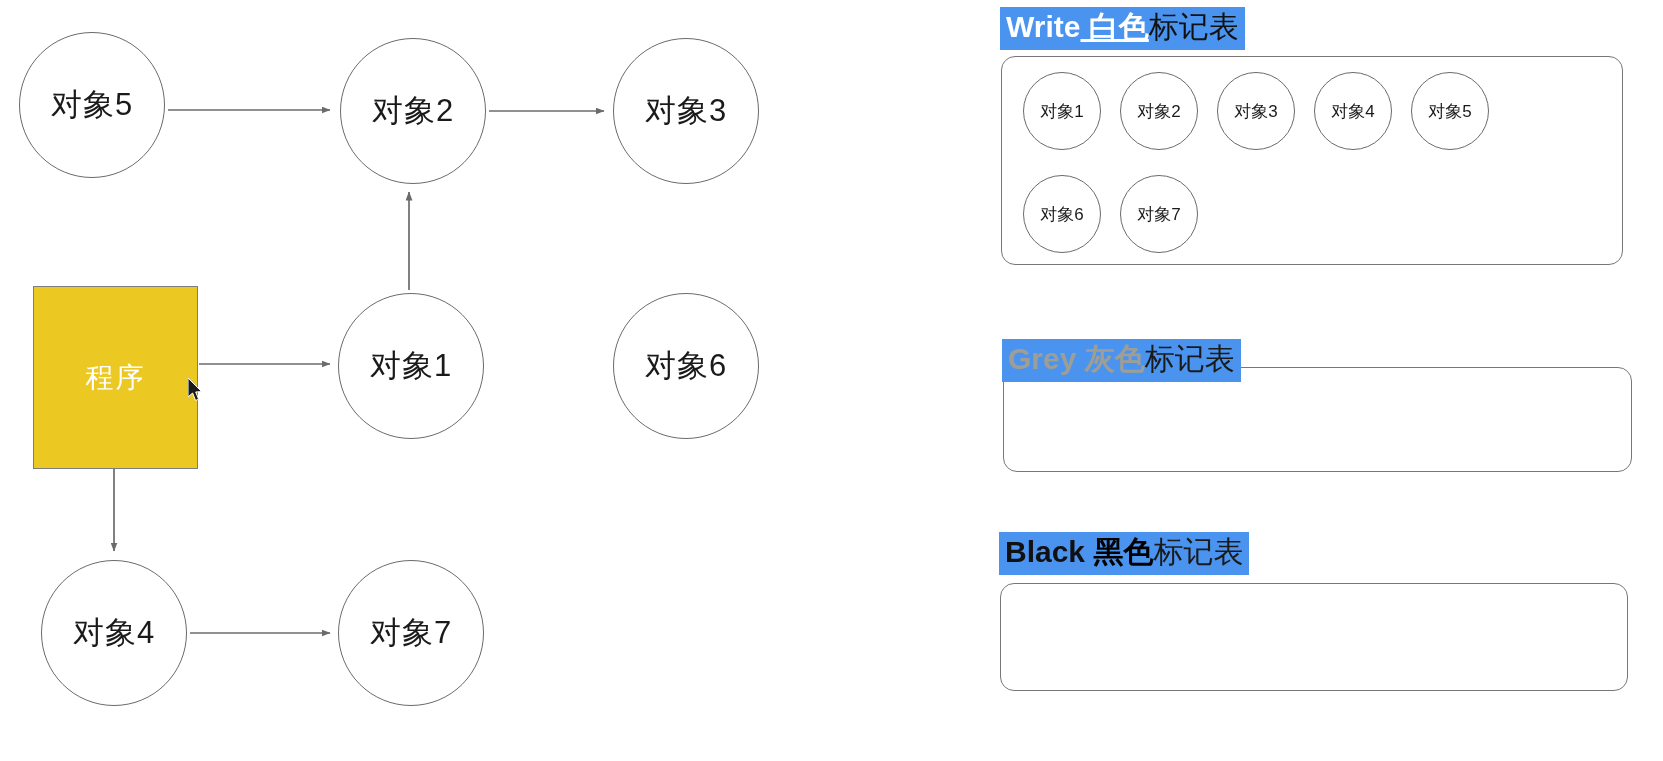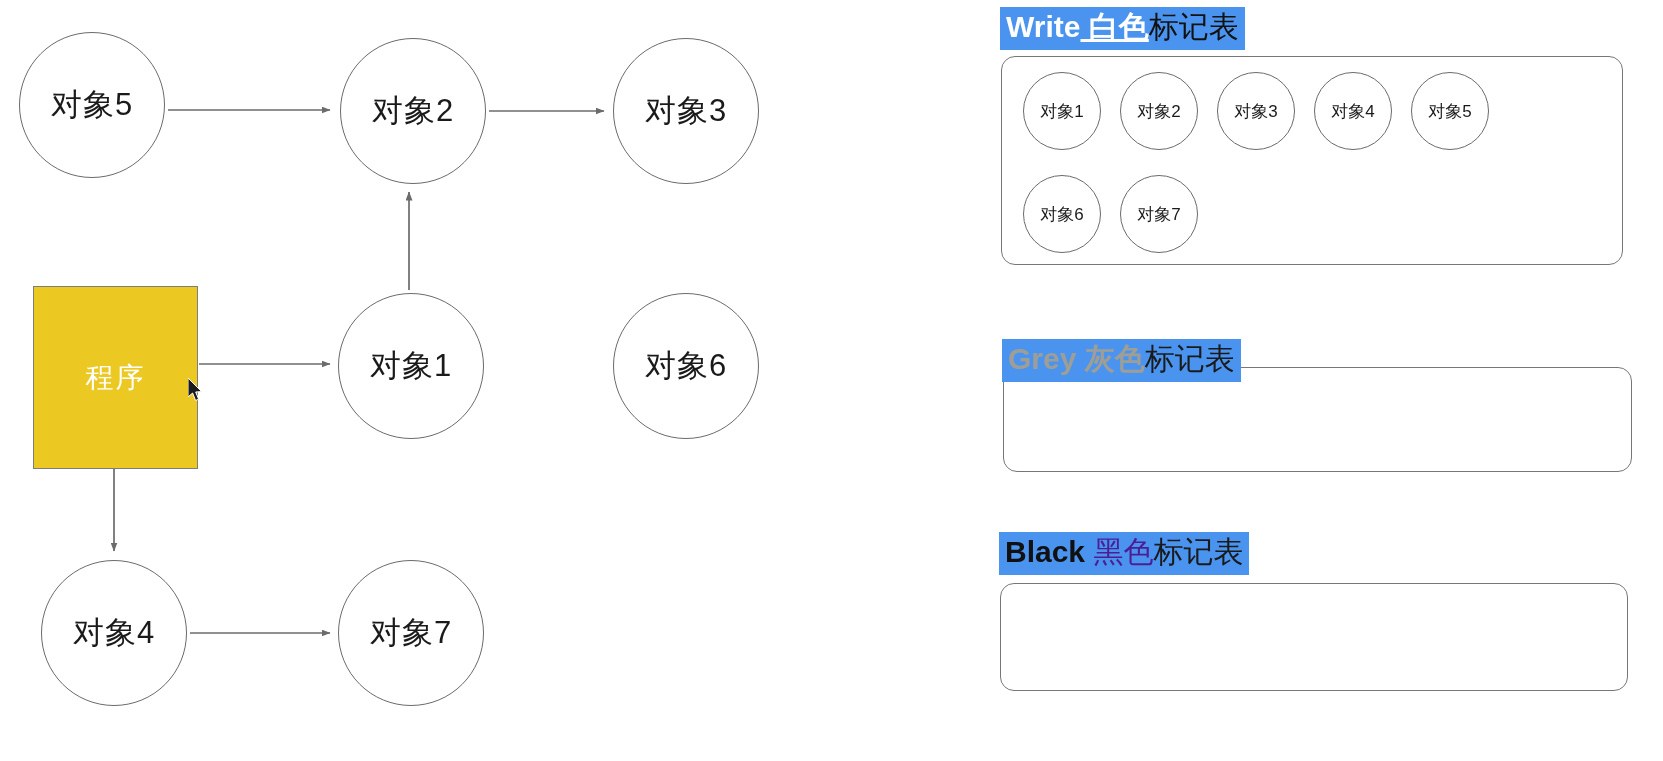--- a/index.html
+++ b/index.html
@@ -72,21 +72,21 @@
     font-weight: bold;
     line-height: 1.23;
     white-space: nowrap;
     z-index: 3;
   }
   .title-en-white { color: #ffffff; }
   .title-en-grey  { color: #9e9e96; }
   .title-en-black { color: #111111; }
   .title-zh-white { color: #ffffff; font-weight: bold; text-decoration: underline; }
   .title-zh-grey  { color: #9e9e96; font-weight: bold; text-align: center; }
-  .title-zh-black { color: #4c1d95; font-weight: normal; }
+  .title-zh-black { color: #000000; font-weight: bold; }
   .title-tail-black { color: #111111; font-weight: normal; }
   .title-tail-dark  { color: #1a1a1a; font-weight: normal; }
 
   .panel-body {
     position: absolute;
     border: 1.6px solid #777777;
     border-radius: 14px;
     background: #ffffff;
     box-sizing: border-box;
     z-index: 1;

